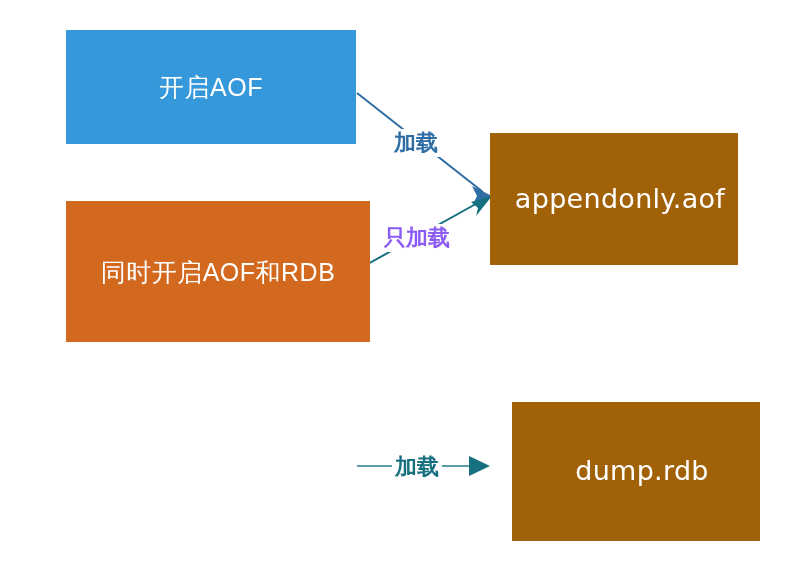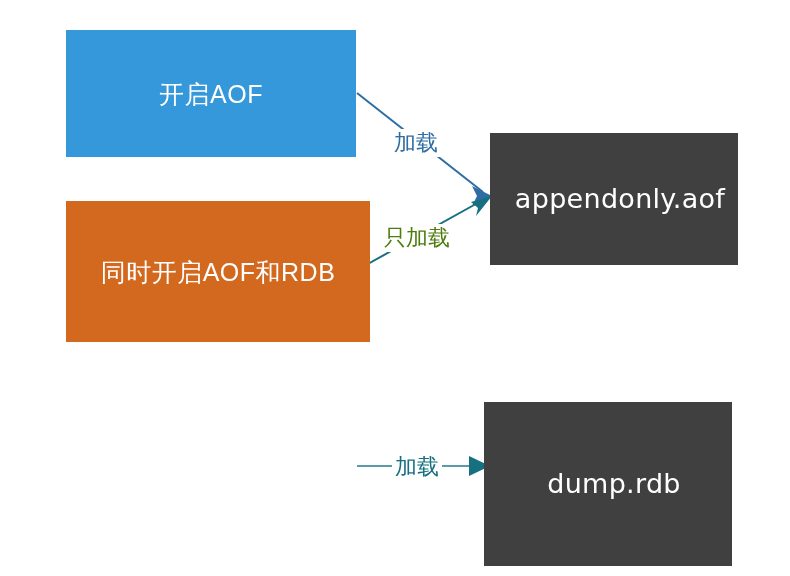--- a/index.html
+++ b/index.html
@@ -33,21 +33,21 @@
     display: block;
     white-space: nowrap;
   }
   .node.blue {
     background: #3498db;
   }
   .node.orange-dark {
     background: #d2691e;
   }
   .node.amber {
-    background: #404040;
+    background: #a16207;
     padding-left: 12px;
   }
   .cjk-label {
     font-size: 25px;
     letter-spacing: 0.5px;
   }
   .file-label {
     font-size: 27px;
     letter-spacing: 0.3px;
     font-family: "DejaVu Sans", sans-serif;
@@ -56,21 +56,21 @@
     position: absolute;
     left: 0;
     top: 0;
     width: 790px;
     height: 576px;
     pointer-events: none;
   }
   .edge-label {
     position: absolute;
     font-size: 22px;
-    font-weight: 400;
+    font-weight: 700;
     white-space: nowrap;
     background: #ffffff;
     padding: 0 3px;
     line-height: 1.25;
   }
 </style>
 </head>
 <body>
 
 <div id="diagram">
@@ -86,36 +86,36 @@
       <line x1="357" y1="270" x2="483" y2="200" stroke="#17707f" stroke-width="2"></line>
       <polygon points="492,196 471,202 478,208 476,216" fill="#17707f"></polygon>
     </g>
 
     <g>
       <line x1="357" y1="466" x2="478" y2="466" stroke="#5b9aa8" stroke-width="2"></line>
       <polygon points="490,466 469,456 469,476" fill="#17707f"></polygon>
     </g>
   </svg>
 
-  <div class="node blue" style="left:66px; top:30px; width:290px; height:127px;">
+  <div class="node blue" style="left:66px; top:30px; width:290px; height:114px;">
     <span class="node-label cjk-label">开启AOF</span>
   </div>
 
   <div class="node orange-dark" style="left:66px; top:201px; width:304px; height:141px;">
     <span class="node-label cjk-label">同时开启AOF和RDB</span>
   </div>
 
 
   <div class="node amber" style="left:490px; top:133px; width:248px; height:132px;">
     <span class="node-label file-label">appendonly.aof</span>
   </div>
 
-  <div class="node amber" style="left:484px; top:402px; width:248px; height:164px;">
+  <div class="node amber" style="left:512px; top:402px; width:248px; height:139px;">
     <span class="node-label file-label">dump.rdb</span>
   </div>
 
   <div class="edge-label" style="left:391px; top:129px; color:#2e6da4;">加载</div>
 
-  <div class="edge-label" style="left:381px; top:224px; color:#4d7c0f;">只加载</div>
+  <div class="edge-label" style="left:381px; top:224px; color:#8b5cf6;">只加载</div>
 
   <div class="edge-label" style="left:392px; top:453px; color:#17707f;">加载</div>
 
 </div>
 
 </body></html>

